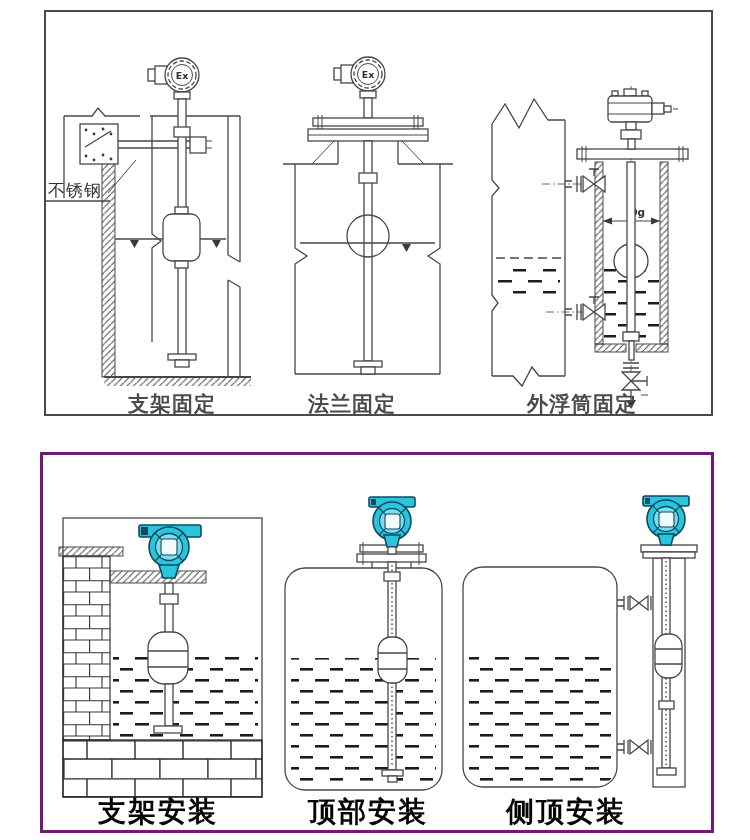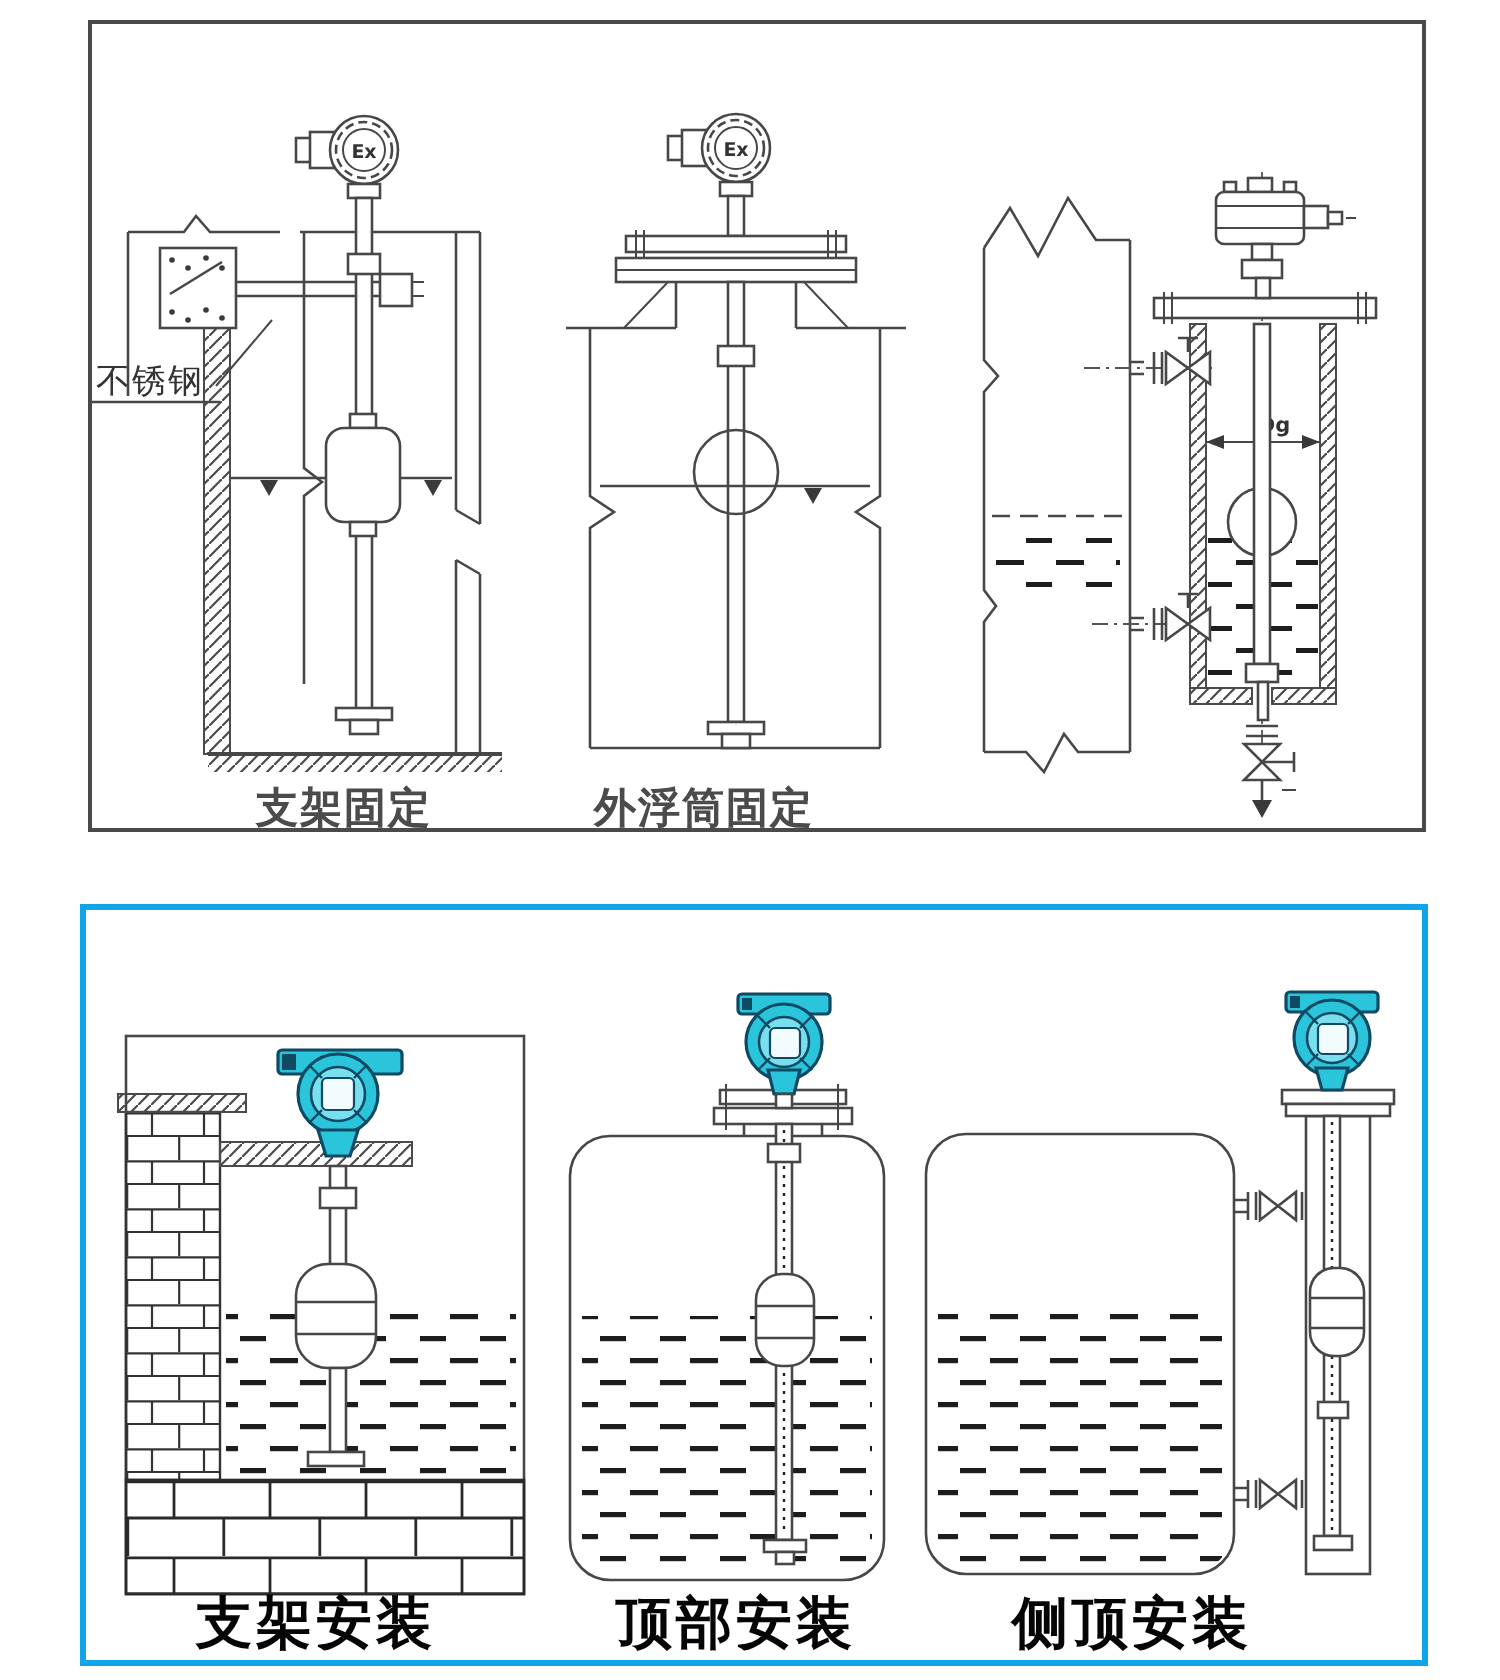--- a/index.html
+++ b/index.html
@@ -1,19 +1,19 @@
 <!DOCTYPE html>
 <html style="--line: #474747; --caption_top: #4b4b4b; --caption_bottom: #050505; --transmitter_teal: #2bc5db; --transmitter_inner: #79dfee; --transmitter_outline: #0e4a63;"><head>
 <meta charset="utf-8">
 <style>
   html,body{margin:0;padding:0;background:#fff;}
   body{width:750px;height:840px;position:relative;font-family:"DejaVu Sans",sans-serif;overflow:hidden;}
   .panel{position:absolute;background:#fff;box-sizing:border-box;}
   #panel-top{left:44px;top:10px;width:669px;height:406px;border:2px solid #4a4a4a;}
-  #panel-bottom{left:40px;top:452px;width:674px;height:381px;border:3px solid #0ea5e9;}
+  #panel-bottom{left:40px;top:452px;width:674px;height:381px;border:3px solid #701a75;}
   .panel svg{position:absolute;left:0;top:0;}
   .cap{position:absolute;transform:translateX(-50%);white-space:nowrap;font-family:Liberation Serif, serif;}
   .cap-top{font-size:21px;font-weight:700;letter-spacing:1px;color:var(--caption_top,#4b4b4b);top:378px;}
   .cap-bottom{font-size:28px;font-weight:900;letter-spacing:2px;color:var(--caption_bottom,#050505);top:338px;}
   
   .ln{stroke:var(--line,#474747);fill:none;stroke-width:1.3;}
   .ln2{stroke-width:2;}
   .thin{stroke-width:1;}
   .wh{fill:#ffffff;stroke:var(--line,#474747);stroke-width:1.3;}
   .dark{fill:#3a3a3a;stroke:none;}
@@ -199,21 +199,22 @@
         <path class="ln" d="M519 297 H526 M519 303 H526"></path>
         <path class="ln" d="M531 292 V308 M535 292 V308"></path>
         <path class="wh" d="M537 292 V308 L548 300 Z"></path>
         <path class="wh" d="M548 300 L559 292 V308 Z"></path>
         <path class="ln" d="M548 292 V285 M543 285 H553"></path>
       </g>
     </g>
   </svg>
 
   <div class="cap cap-top" style="left:126px">支架固定</div>
-  <div class="cap cap-top" style="left:306px">外浮筒固定</div>
+  <div class="cap cap-top" style="left:306px">法兰固定</div>
+  <div class="cap cap-top" style="left:536px">外浮筒固定</div>
 </div>
 
 <div class="panel" id="panel-bottom">
   <svg width="668" height="375" viewBox="0 0 668 375">
     <defs>
       <pattern id="hatchB" width="6.5" height="6.5" patternUnits="userSpaceOnUse">
         <path d="M0 6.5 L6.5 0" stroke="#4a4a4a" stroke-width="1.1"></path>
       </pattern>
       <pattern id="wavesB" width="30" height="22" patternUnits="userSpaceOnUse">
         <rect x="2" y="4" width="14" height="2.6" fill="#1d1d1d"></rect>

